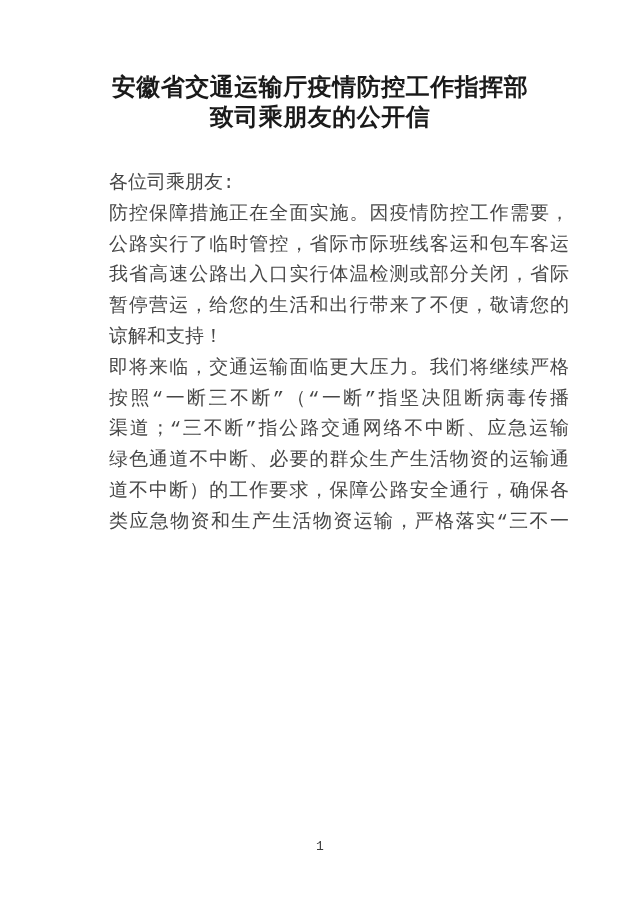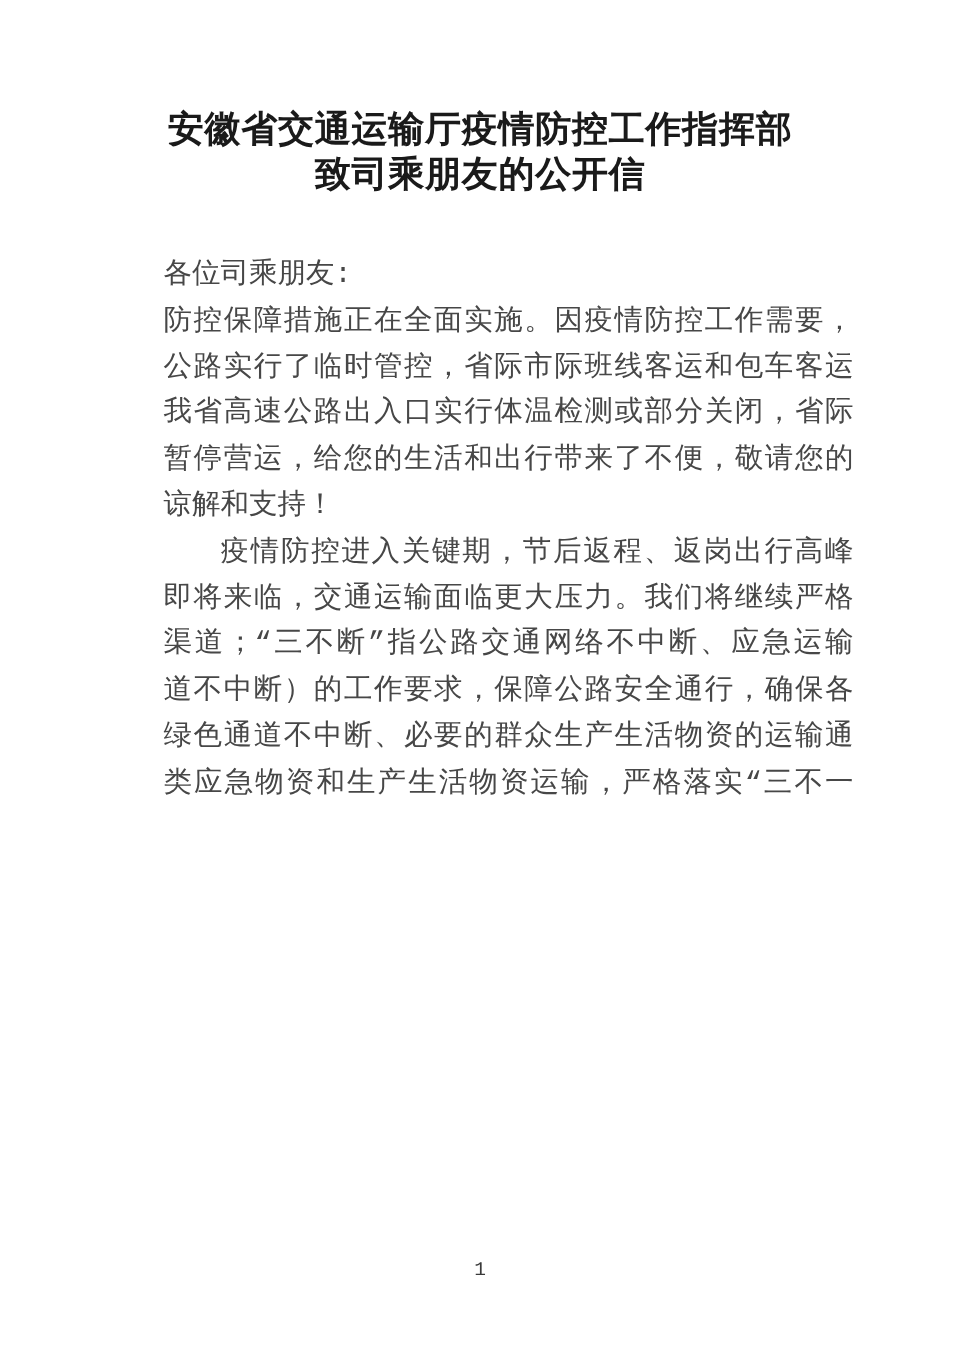--- a/index.html
+++ b/index.html
@@ -85,25 +85,25 @@
 
     <div class="para">
       <div class="line fill">防控保障措施正在全面实施。因疫情防控工作需要，</div>
       <div class="line fill">公路实行了临时管控，省际市际班线客运和包车客运</div>
       <div class="line fill">我省高速公路出入口实行体温检测或部分关闭，省际</div>
       <div class="line fill">暂停营运，给您的生活和出行带来了不便，敬请您的</div>
       <div class="line open">谅解和支持！</div>
     </div>
 
     <div class="para">
-      <div class="line fill ind">疫情防控进入关键期，节后返程、返岗出行高峰</div>
       <div class="line fill">即将来临，交通运输面临更大压力。我们将继续严格</div>
+      <div class="line fill">按照“一断三不断”（“一断”指坚决阻断病毒传播</div>
       <div class="line fill">渠道；“三不断”指公路交通网络不中断、应急运输</div>
+      <div class="line fill">绿色通道不中断、必要的群众生产生活物资的运输通</div>
       <div class="line fill">道不中断）的工作要求，保障公路安全通行，确保各</div>
-      <div class="line fill">绿色通道不中断、必要的群众生产生活物资的运输通</div>
       <div class="line fill">类应急物资和生产生活物资运输，严格落实“三不一</div>
     </div>
 
   </div>
 
   <div class="page-number">1</div>
 
 </div>
 
 </body></html>

